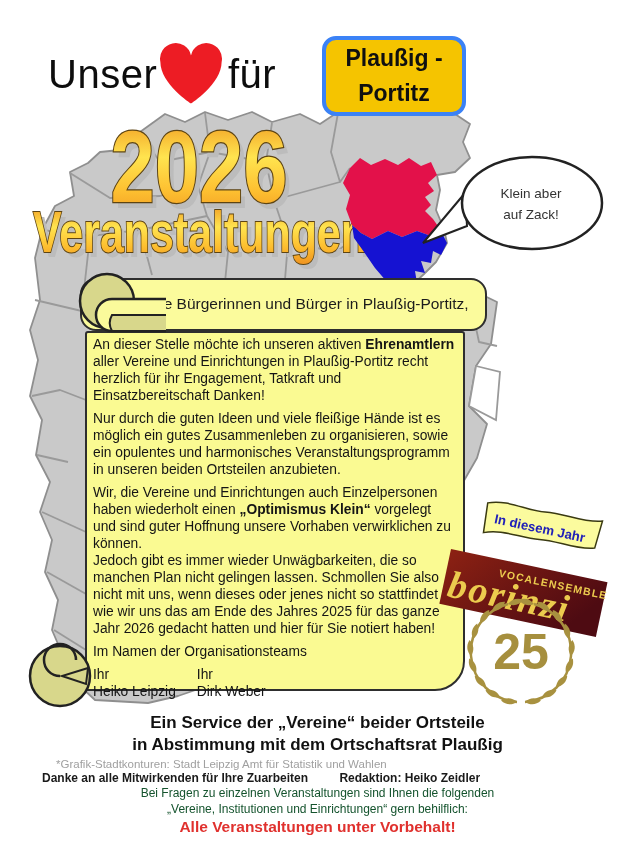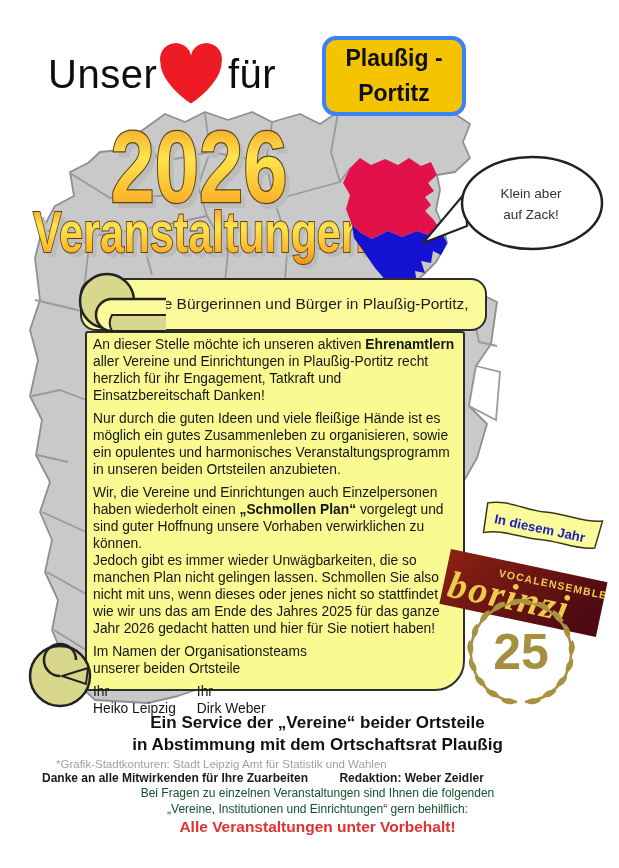--- a/index.html
+++ b/index.html
@@ -126,25 +126,24 @@
   </div>
 
   <div id="header-box">
     <span>Liebe Bürgerinnen und Bürger in Plaußig-Portitz,</span>
   </div>
   <div id="main-box"></div>
 
   <div class="letter">
     <p><span>An dieser Stelle möchte ich unseren aktiven </span><b>Ehrenamtlern</b><span> aller Vereine und Einrichtungen in Plaußig-Portitz recht herzlich für ihr Engagement, Tatkraft und Einsatzbereitschaft Danken!</span></p>
     <p>Nur durch die guten Ideen und viele fleißige Hände ist es möglich ein gutes Zusammenleben zu organisieren, sowie ein opulentes und harmonisches Veranstaltungsprogramm in unseren beiden Ortsteilen anzubieten.</p>
-    <p class="tight"><span>Wir, die Vereine und Einrichtungen auch Einzelpersonen haben wiederholt einen </span><b>„Schmollen Plan“</b><span> vorgelegt und sind guter Hoffnung unsere Vorhaben verwirklichen zu können.</span></p>
+    <p class="tight"><span>Wir, die Vereine und Einrichtungen auch Einzelpersonen haben wiederholt einen </span><b>„Optimismus Klein“</b><span> vorgelegt und sind guter Hoffnung unsere Vorhaben verwirklichen zu können.</span></p>
     <p>Jedoch gibt es immer wieder Unwägbarkeiten, die so manchen Plan nicht gelingen lassen. Schmollen Sie also nicht mit uns, wenn dieses oder jenes nicht so stattfindet wie wir uns das am Ende des Jahres 2025 für das ganze Jahr 2026 gedacht hatten und hier für Sie notiert haben!</p>
     <p class="tight">
       <span>Im Namen der Organisationsteams</span><br>
-      <span>unserer beiden Ortsteile</span>
     </p>
     <div class="sig-block">
       <div class="sig-row">
         <span>Ihr</span>
         <span>Ihr</span>
       </div>
       <div class="sig-row">
         <span>Heiko Leipzig</span>
         <span>Dirk Weber</span>
       </div>
@@ -200,19 +199,19 @@
       <use href="#leaf" transform="translate(534,604) rotate(-75)"></use>
       <text x="521" y="669" text-anchor="middle" font-family="Liberation Sans, sans-serif" font-size="50" font-weight="bold" fill="#a68f3e">25</text>
     </g>
   </svg>
 
   <div class="f-center f-bold" style="top:712px">Ein Service der „Vereine“ beider Ortsteile</div>
   <div class="f-center f-bold" style="top:734px">in Abstimmung mit dem Ortschaftsrat Plaußig</div>
   <div id="credit-gray">*Grafik-Stadtkonturen: Stadt Leipzig Amt für Statistik und Wahlen</div>
   <div id="credit-black">
     <span>Danke an alle Mitwirkenden für Ihre Zuarbeiten</span>
-    <span>Redaktion: Weber Zeidler</span>
+    <span>Redaktion: Heiko Zeidler</span>
   </div>
   <div class="f-center f-info" style="top:786px">Bei Fragen zu einzelnen Veranstaltungen sind Ihnen die folgenden</div>
   <div class="f-center f-info" style="top:802px">„Vereine, Institutionen und Einrichtungen“ gern behilflich:</div>
   <div class="f-center" id="warning" style="top:818px">Alle Veranstaltungen unter Vorbehalt!</div>
 
 </div>
 
 </body></html>

